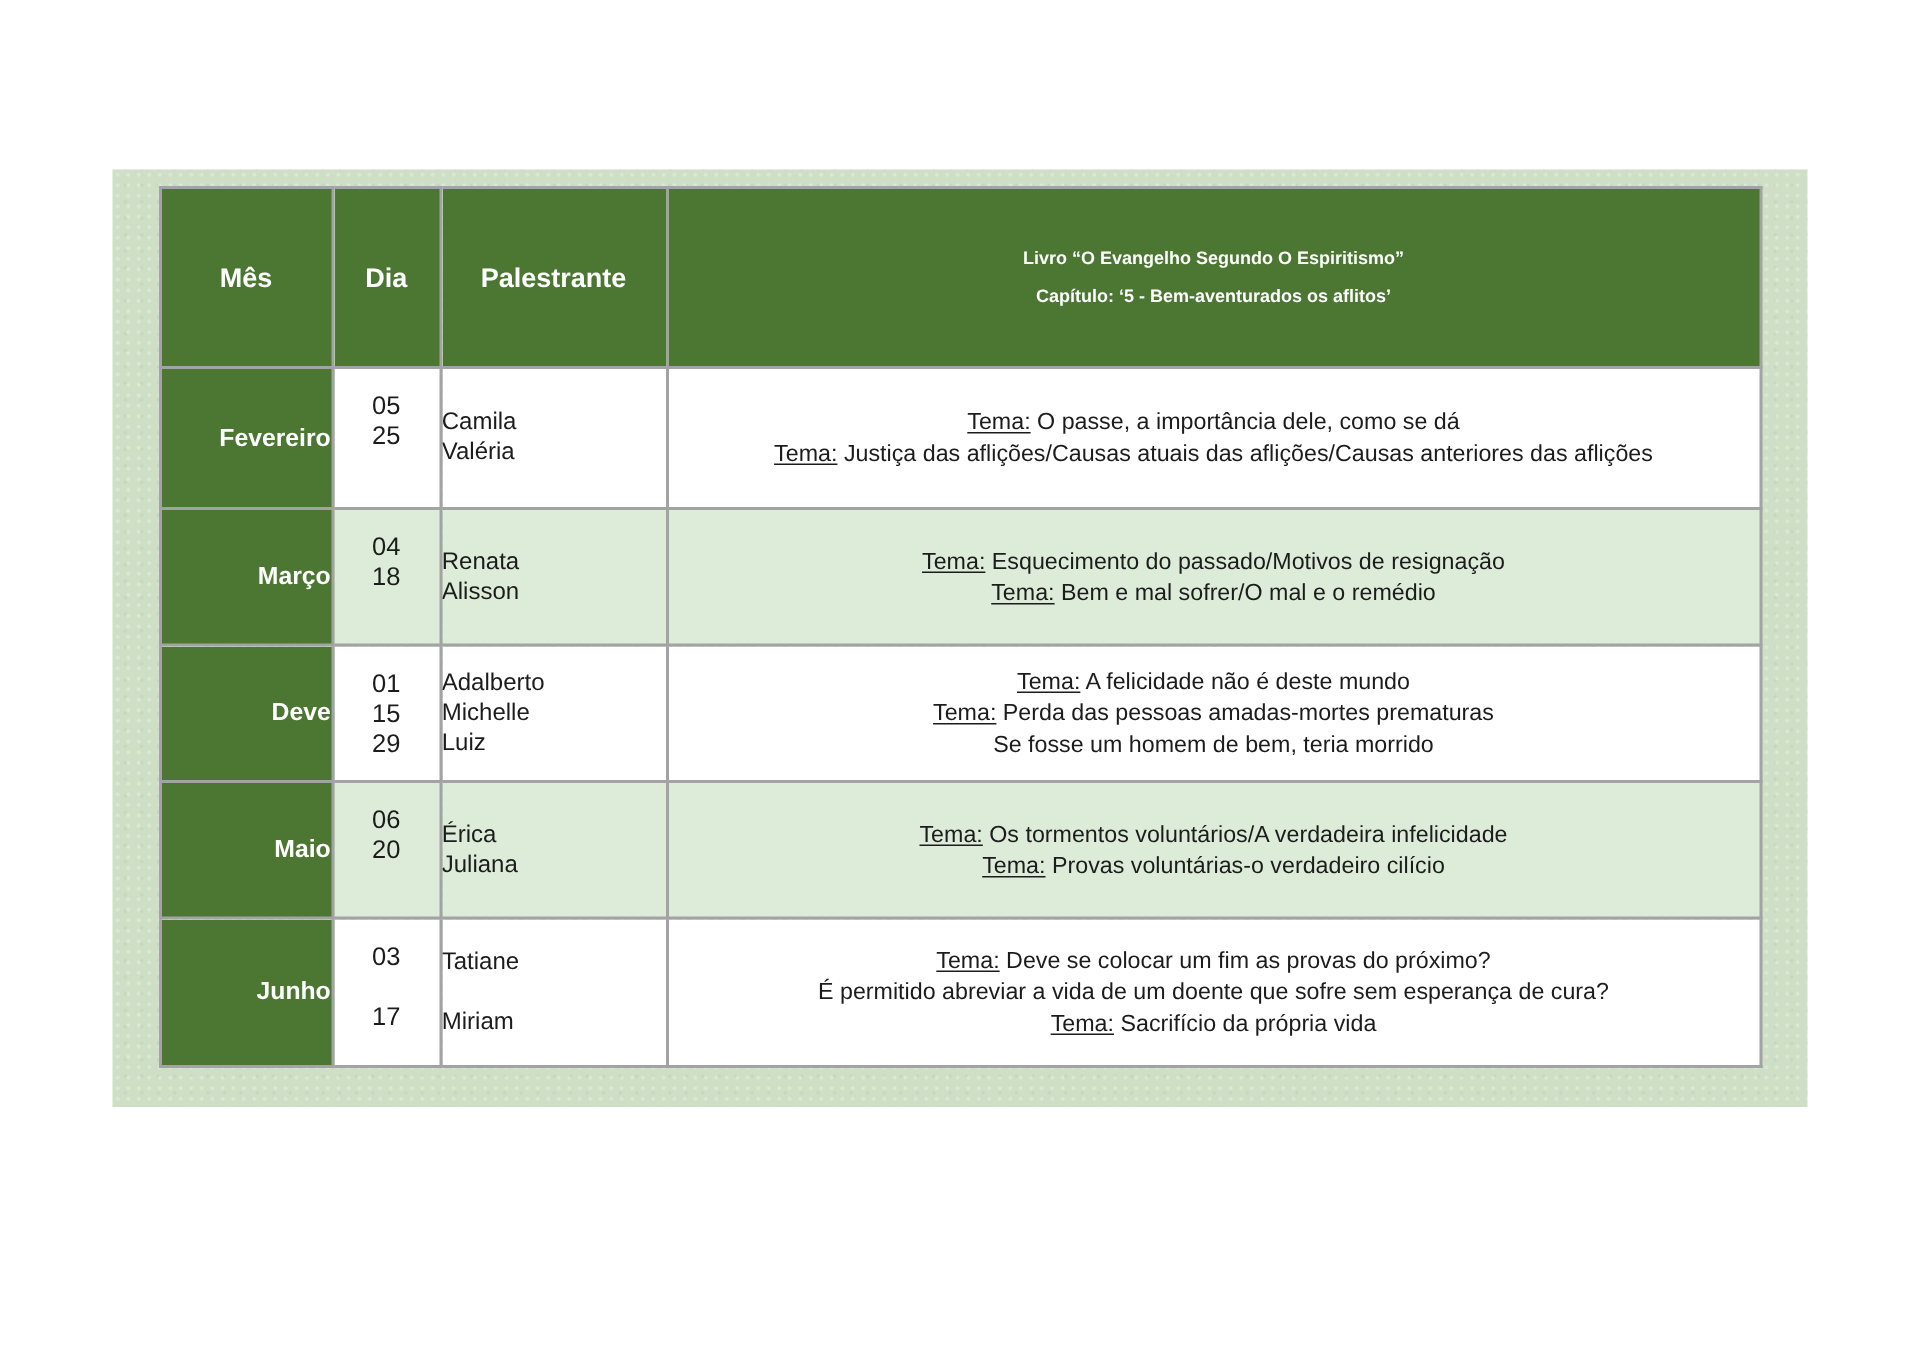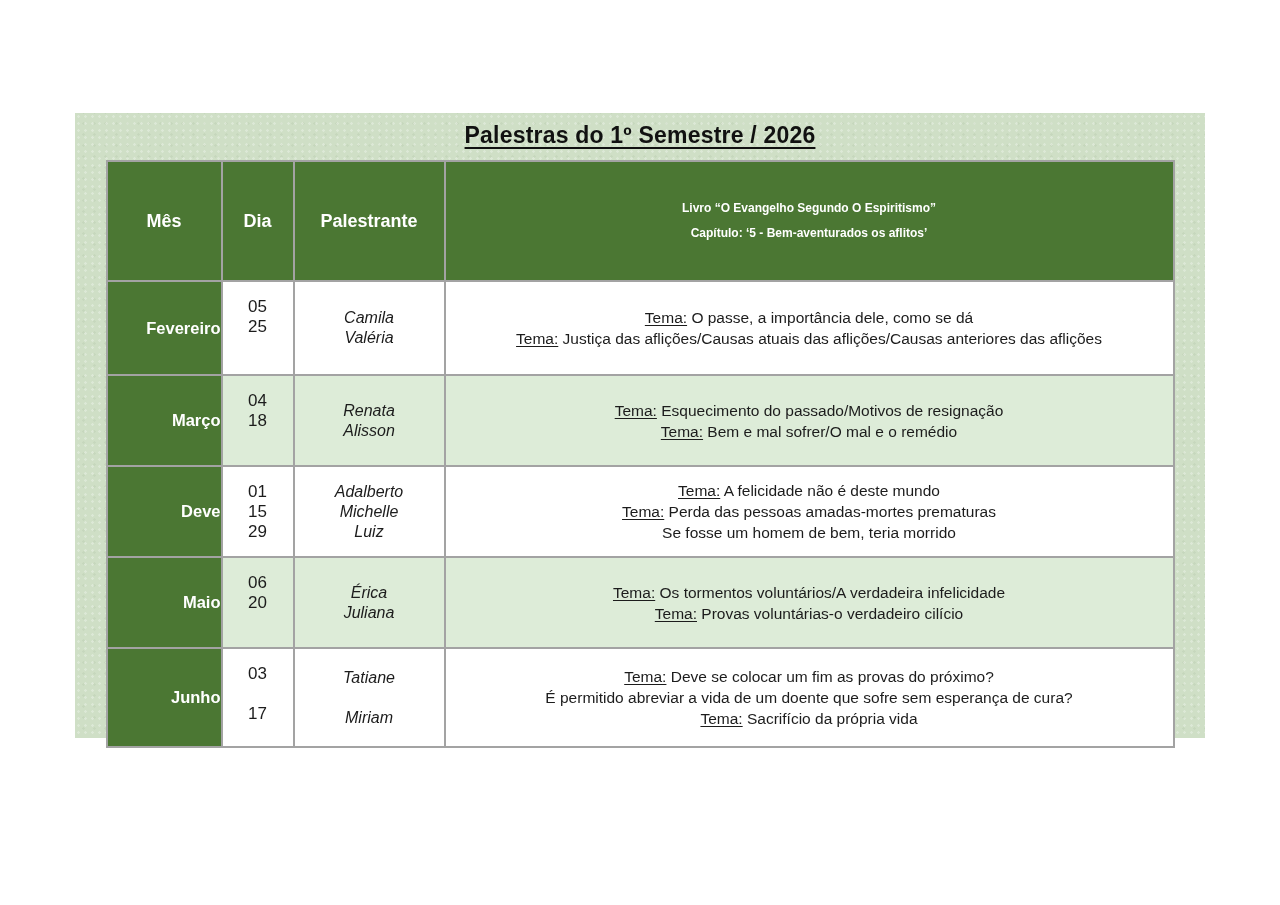--- a/index.html
+++ b/index.html
@@ -76,44 +76,41 @@
     text-align:center;
     vertical-align:top;
     padding-top:15px;
     white-space:pre-line;
   }
   td.speaker-cell{
     background:#ffffff;
     color:var(--body-text);
     font-size:16px;
     line-height:20px;
-    text-align:center;
     vertical-align:middle;
     white-space:pre-line;
-    font-style:italic;
   }
   td.theme-cell{
     background:#ffffff;
     color:var(--body-text);
     font-size:15.5px;
     line-height:21px;
     text-align:center;
     vertical-align:middle;
     padding:4px 6px;
   }
   tr.shaded td.day-cell,
   tr.shaded td.speaker-cell,
   tr.shaded td.theme-cell{background:var(--light-green);}
   .tema-label{text-decoration:underline;text-underline-offset:2px;}
 </style>
 </head>
 <body>
 
 <div class="panel">
-  <div class="page-title">Palestras do 1º Semestre / 2026</div>
   <table class="schedule">
     <colgroup>
       <col class="c-mes">
         <col class="c-dia">
         <col class="c-pal">
         <col class="c-tema">
     </colgroup>
     <thead>
       <tr>
         <th>Mês</th>

